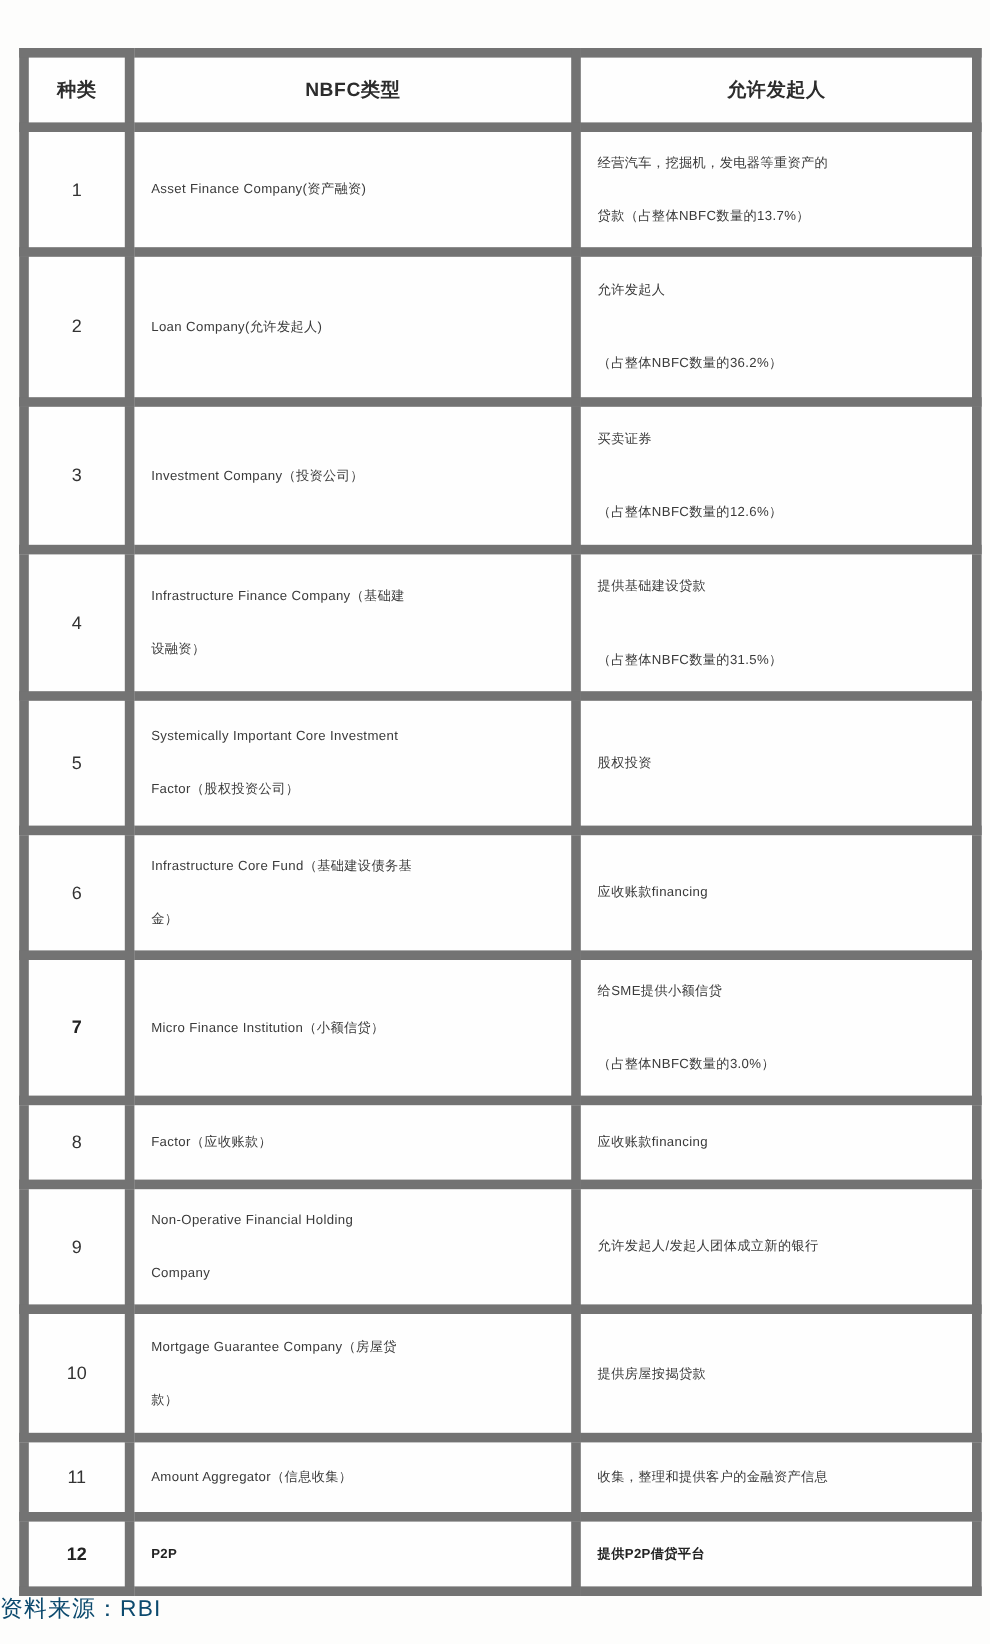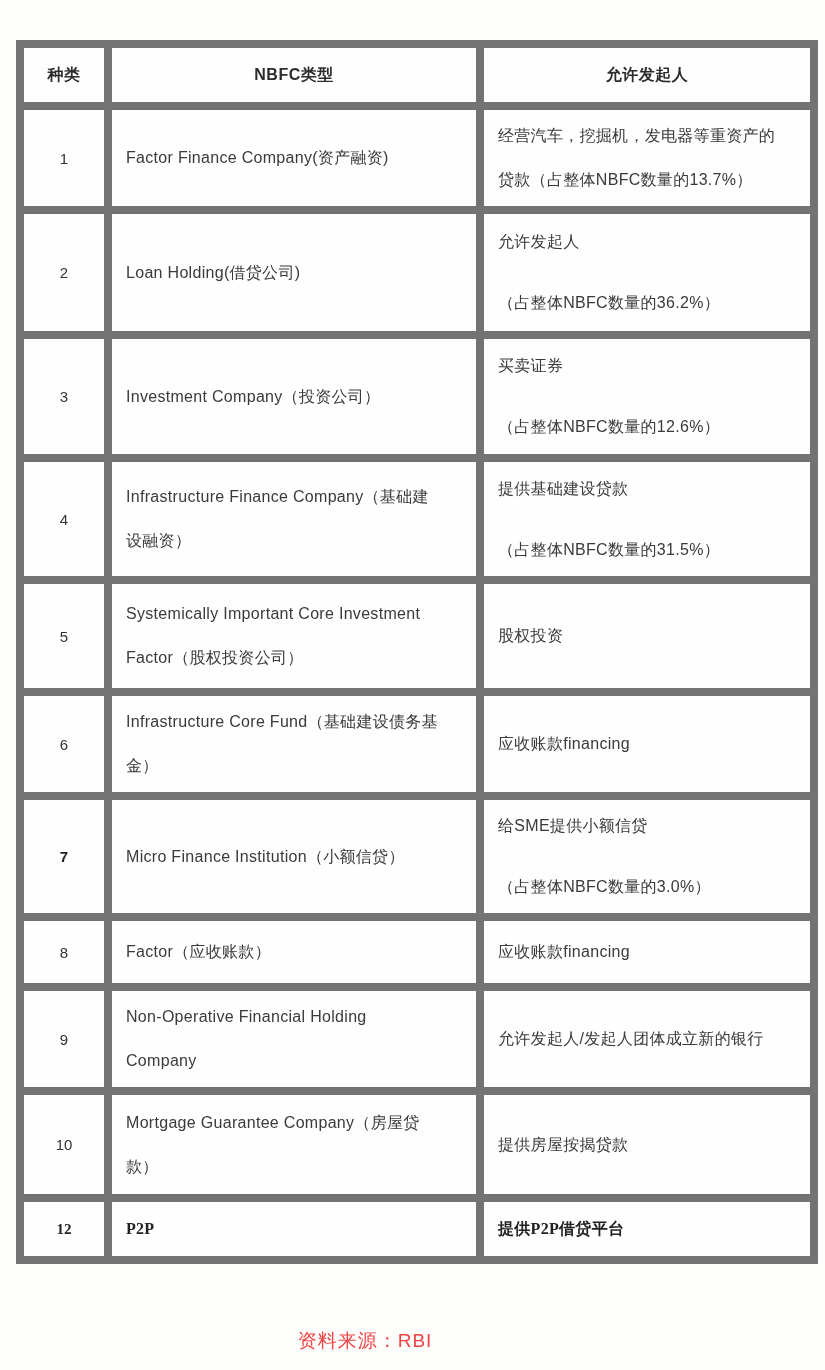--- a/index.html
+++ b/index.html
@@ -41,21 +41,21 @@
     font-weight: bold;
     color: #2c2c2c;
     vertical-align: middle;
     letter-spacing: 0.5px;
   }
   th.col-no { text-align: center; }
   th.col-type, th.col-scope { text-align: center; padding: 0 14px; }
 
   td {
     vertical-align: middle;
-    font-size: 16px;
+    font-size: 11px;
   }
   td.col-no {
     text-align: center;
     font-size: 15px;
     color: #333;
   }
   td.col-type, td.col-scope {
     padding: 4px 14px;
     letter-spacing: 0.3px;
   }
@@ -67,32 +67,31 @@
   #rows tr.r2  { height: 125px; }
   #rows tr.r3  { height: 123px; }
   #rows tr.r4  { height: 122px; }
   #rows tr.r5  { height: 112px; }
   #rows tr.r6  { height: 103px; }
   #rows tr.r7  { height: 120px; }
   #rows tr.r8  { height: 70px;  }
   #rows tr.r9  { height: 100px; }
   #rows tr.r10 { height: 107px; }
   #rows tr.r11 { height: 66px;  }
-  #rows tr.r12 { height: 62px; font-family: Liberation Serif, serif;  }
+  #rows tr.r12 { height: 62px;  }
 
   tr.bold-row td, td.bold { font-weight: bold; color: #222; }
 
   .caption {
     position: absolute;
     left: 0;
     top: 1328px;
     width: 730px;
-    text-align: center;
     font-size: 19px;
-    color: #ef4444;
+    color: #0c4a6e;
     letter-spacing: 1px;
   }
 </style>
 </head>
 <body>
 
 <div class="page">
   <table class="nbfc-table">
     <colgroup>
       <col class="c-no">
@@ -103,33 +102,33 @@
       <tr>
         <th class="col-no">种类</th>
         <th class="col-type">NBFC类型</th>
         <th class="col-scope">允许发起人</th>
       </tr>
     </thead>
     <tbody id="rows">
         <tr class="r1">
     <td class="col-no">1</td>
     <td class="col-type">
-            <div class="line">Factor Finance Company(资产融资)</div>
+            <div class="line">Asset Finance Company(资产融资)</div>
           </td>
     <td class="col-scope">
             <div class="para">
               <div class="line">经营汽车，挖掘机，发电器等重资产的</div>
               <div class="line">贷款（占整体NBFC数量的13.7%）</div>
             </div>
           </td>
   </tr>
         <tr class="r2">
     <td class="col-no">2</td>
     <td class="col-type">
-            <div class="line">Loan Holding(借贷公司)</div>
+            <div class="line">Loan Company(允许发起人)</div>
           </td>
     <td class="col-scope">
             <div class="para">
               <div class="line">允许发起人</div>
             </div>
             <div class="para">
               <div class="line">（占整体NBFC数量的36.2%）</div>
             </div>
           </td>
   </tr>
@@ -225,20 +224,31 @@
   </tr>
         <tr class="r10">
     <td class="col-no">10</td>
     <td class="col-type">
             <div class="line">Mortgage Guarantee Company（房屋贷</div>
             <div class="line">款）</div>
           </td>
     <td class="col-scope">
             <div class="para">
               <div class="line">提供房屋按揭贷款</div>
+            </div>
+          </td>
+  </tr>
+        <tr class="r11">
+    <td class="col-no">11</td>
+    <td class="col-type">
+            <div class="line">Amount Aggregator（信息收集）</div>
+          </td>
+    <td class="col-scope">
+            <div class="para">
+              <div class="line">收集，整理和提供客户的金融资产信息</div>
             </div>
           </td>
   </tr>
         <tr class="r12 bold-row">
     <td class="col-no">12</td>
     <td class="col-type">
             <div class="line">P2P</div>
           </td>
     <td class="col-scope">
             <div class="para">

